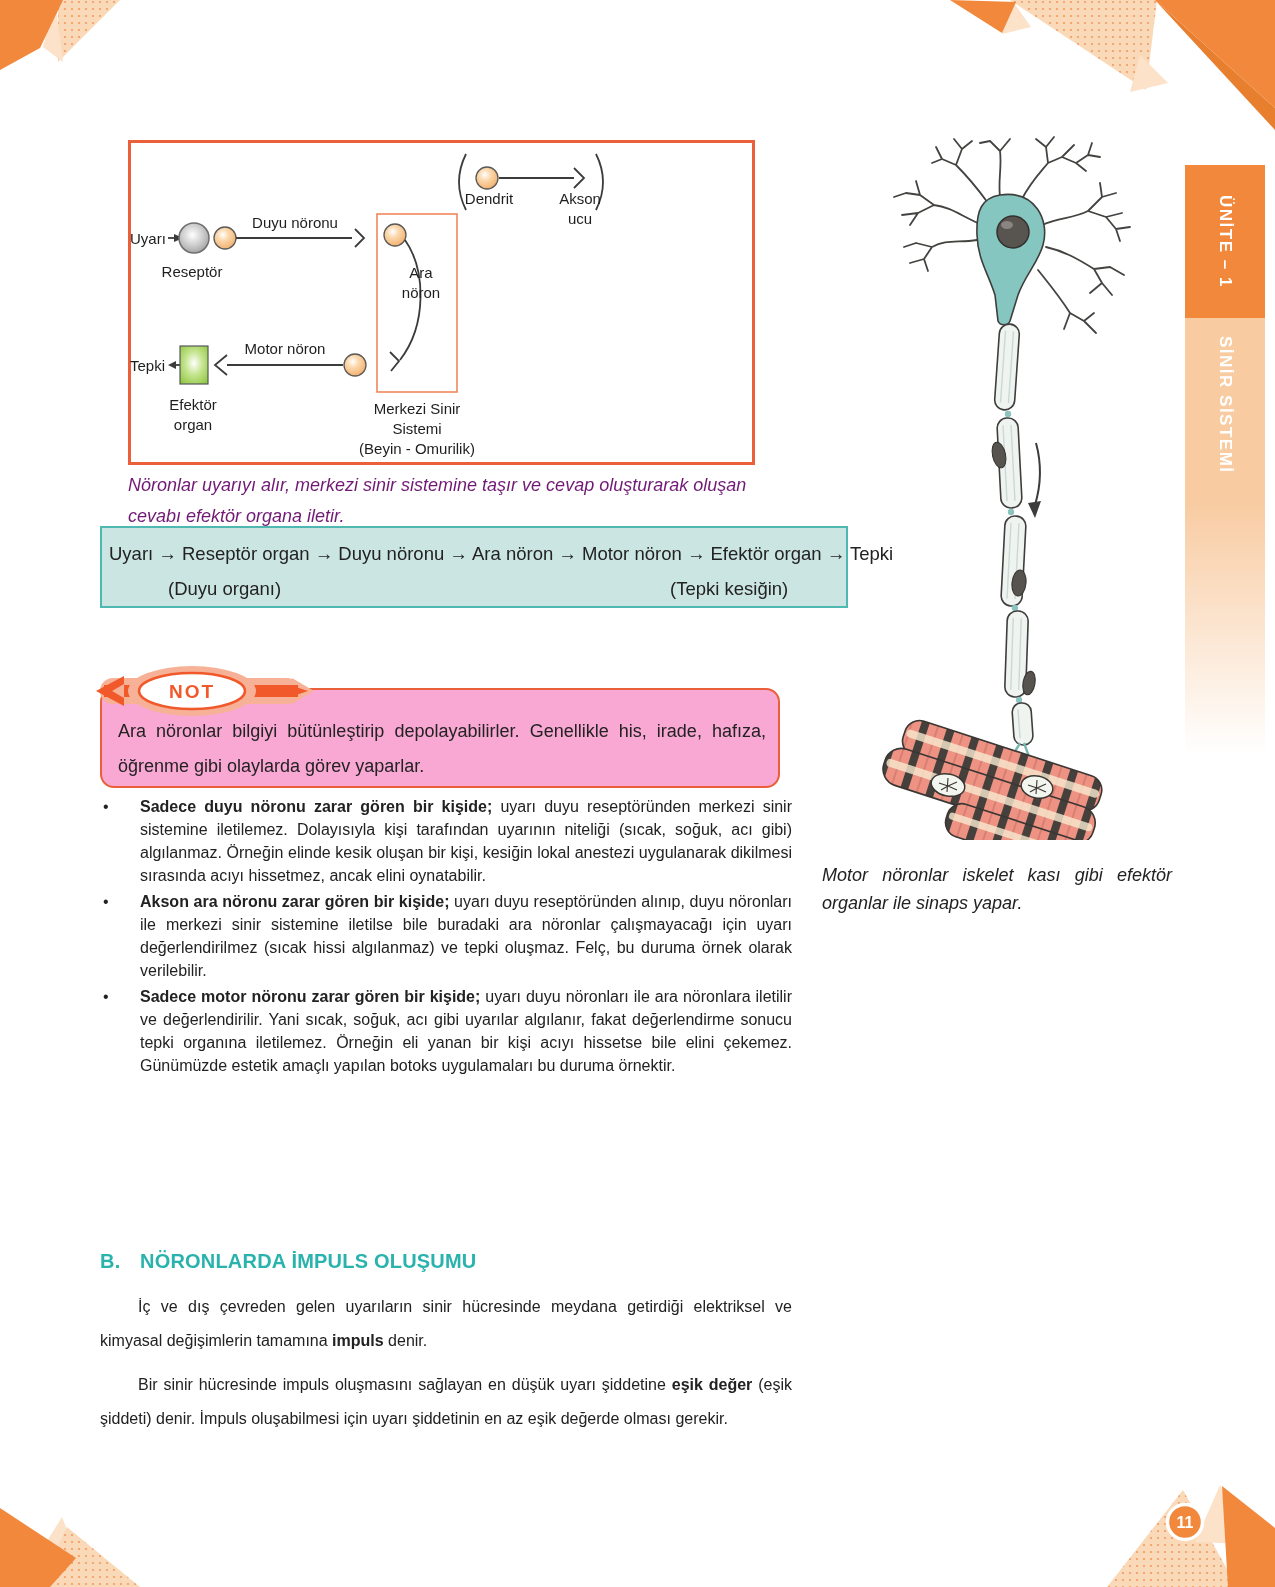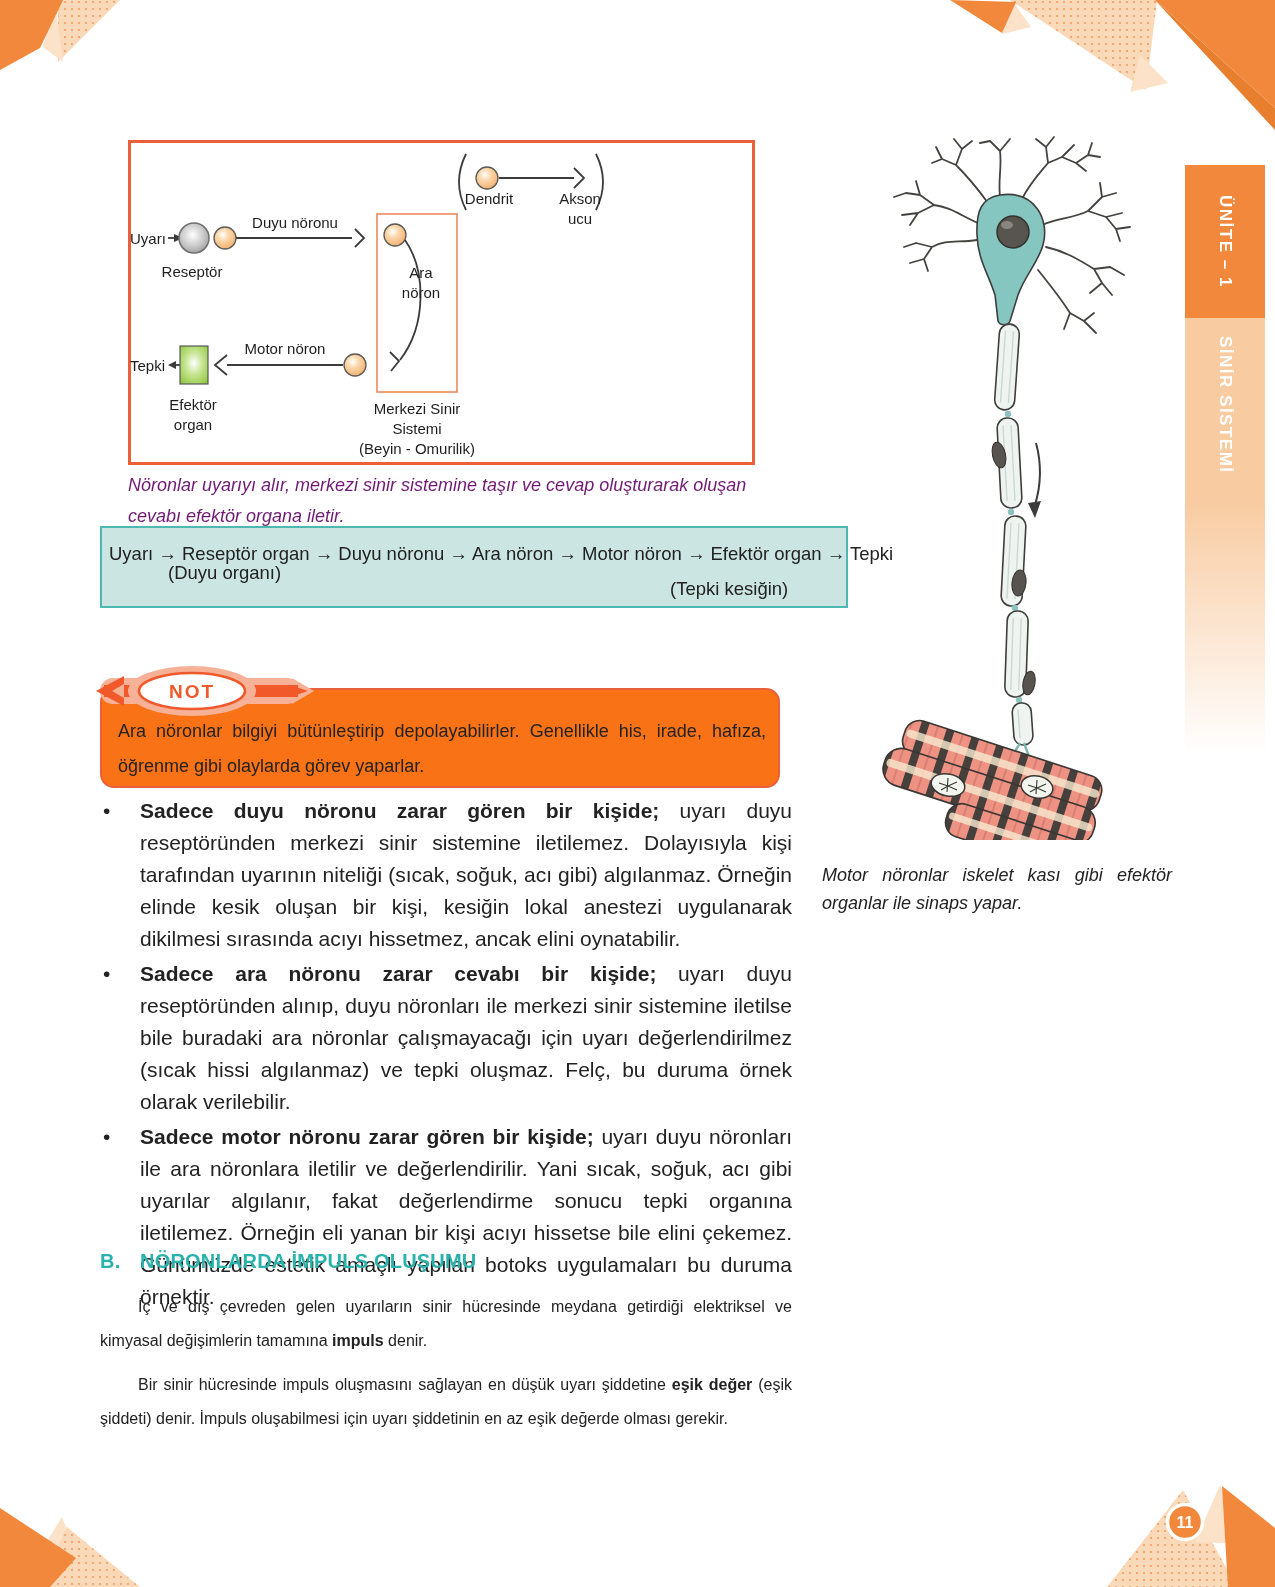--- a/index.html
+++ b/index.html
@@ -17,39 +17,39 @@
     left:128px;top:470px;width:650px;
     font-style:italic;font-size:18px;line-height:31px;color:#701a75;
   }
 
   
   .flow-box{
     left:100px;top:526px;width:748px;height:82px;box-sizing:border-box;
     background:#cbe6e2;border:2px solid #4fb8b0;
   }
   .flow-line1{position:absolute;left:7px;top:15px;width:736px;font-size:18.5px;white-space:nowrap;color:#232222;}
-  .flow-sub-left{position:absolute;left:66px;top:34px;font-size:18.5px;color:#232222;}
+  .flow-sub-left{position:absolute;left:66px;top:50px;font-size:18.5px;color:#232222;}
   .flow-sub-right{position:absolute;left:568px;top:50px;font-size:18.5px;color:#232222;}
 
   
   .note-box{
     left:100px;top:688px;width:680px;height:100px;box-sizing:border-box;
-    border:2.5px solid #e9603a;border-radius:14px;background:#f97316;
+    border:2.5px solid #e9603a;border-radius:14px;background:#f9a8d4;
   }
   .note-text{
     position:absolute;left:16px;top:24px;width:648px;
     font-size:18px;line-height:35px;text-align:justify;color:#232222;
   }
   .note-ribbon{left:92px;top:662px;width:230px;height:56px;}
 
   
   .bullets{left:100px;top:795px;width:692px;}
   .bullet-item{
     position:relative;padding-left:40px;margin:0 0 3px 0;
-    font-size:21px;line-height:32px;text-align:justify;color:#232222;
+    font-size:16px;line-height:23px;text-align:justify;color:#232222;
   }
   .bullet-item::before{content:"\2022";position:absolute;left:3px;top:0;}
   .b{font-weight:bold;}
 
   
   .section-heading{left:100px;top:1250px;width:692px;display:flex;color:#29b3ac;font-weight:bold;font-size:20px;letter-spacing:.2px;}
   .section-letter{width:40px;}
   .para{position:absolute;left:100px;width:692px;font-size:16px;line-height:34px;text-align:justify;color:#232222;}
   .para .indent{display:inline-block;width:38px;}
   .para1{top:1290px;}
@@ -227,21 +227,21 @@
     <polygon points="198,23 216,29 198,35" fill="#f1592b"></polygon>
     <polygon points="4,29 32,14 32,44" fill="#f1592b"></polygon>
     <polygon points="32,22 20,29 32,36" fill="#f6b197"></polygon>
     <ellipse cx="100" cy="29" rx="64" ry="25" fill="#f6b197"></ellipse>
     <ellipse cx="100" cy="29" rx="53" ry="18" fill="#ffffff" stroke="#f1592b" stroke-width="2.5"></ellipse>
     <text x="100" y="36" text-anchor="middle" font-size="19" font-weight="bold" letter-spacing="2" fill="#f1592b">NOT</text>
   </svg>
 
   <div class="abs bullets">
     <div class="bullet-item"><span class="b">Sadece duyu nöronu zarar gören bir kişide;</span><span> uyarı duyu reseptöründen merkezi sinir sistemine iletilemez. Dolayısıyla kişi tarafından uyarının niteliği (sıcak, soğuk, acı gibi) algılanmaz. Örneğin elinde kesik oluşan bir kişi, kesiğin lokal anestezi uygulanarak dikilmesi sırasında acıyı hissetmez, ancak elini oynatabilir.</span></div>
-    <div class="bullet-item"><span class="b">Sadece ara nöronu zarar cevabı bir kişide;</span><span> uyarı duyu reseptöründen alınıp, duyu nöronları ile merkezi sinir sistemine iletilse bile buradaki ara nöronlar çalışmayacağı için uyarı değerlendirilmez (sıcak hissi algılanmaz) ve tepki oluşmaz. Felç, bu duruma örnek olarak verilebilir.</span></div>
+    <div class="bullet-item"><span class="b">Akson ara nöronu zarar gören bir kişide;</span><span> uyarı duyu reseptöründen alınıp, duyu nöronları ile merkezi sinir sistemine iletilse bile buradaki ara nöronlar çalışmayacağı için uyarı değerlendirilmez (sıcak hissi algılanmaz) ve tepki oluşmaz. Felç, bu duruma örnek olarak verilebilir.</span></div>
     <div class="bullet-item"><span class="b">Sadece motor nöronu zarar gören bir kişide;</span><span> uyarı duyu nöronları ile ara nöronlara iletilir ve değerlendirilir. Yani sıcak, soğuk, acı gibi uyarılar algılanır, fakat değerlendirme sonucu tepki organına iletilemez. Örneğin eli yanan bir kişi acıyı hissetse bile elini çekemez. Günümüzde estetik amaçlı yapılan botoks uygulamaları bu duruma örnektir.</span></div>
   </div>
 
   <div class="abs section-heading">
     <span class="section-letter">B.</span>
     <span>NÖRONLARDA İMPULS OLUŞUMU</span>
   </div>
 
   <div class="para para1"><span class="indent"></span><span>İç ve dış çevreden gelen uyarıların sinir hücresinde meydana getirdiği elektriksel ve kimyasal değişimlerin tamamına </span><span class="b">impuls</span><span> denir.</span></div>
 

